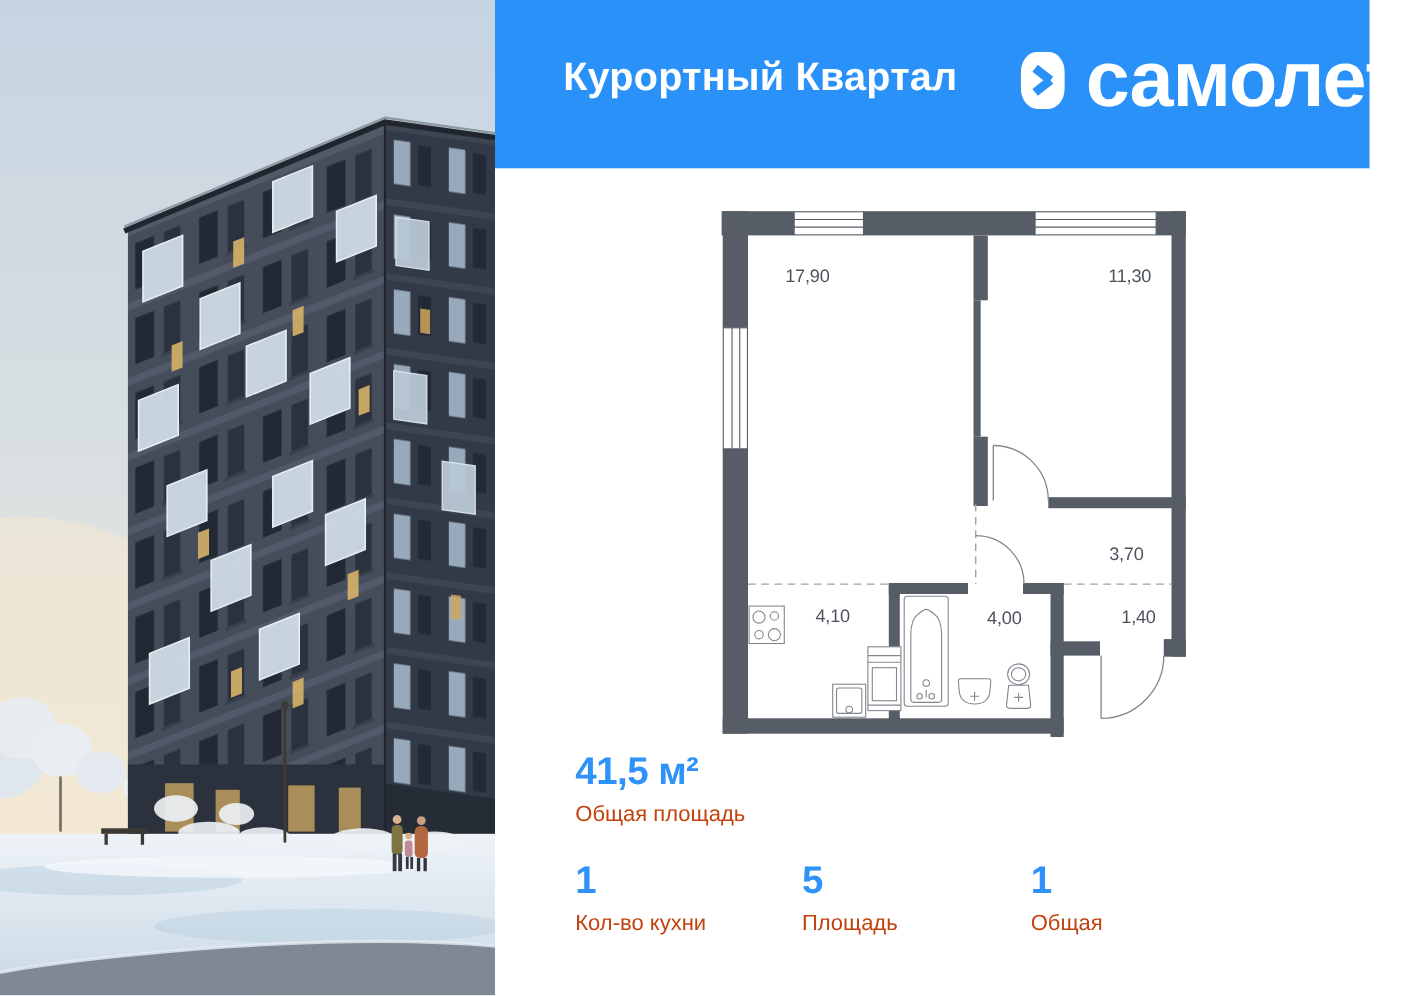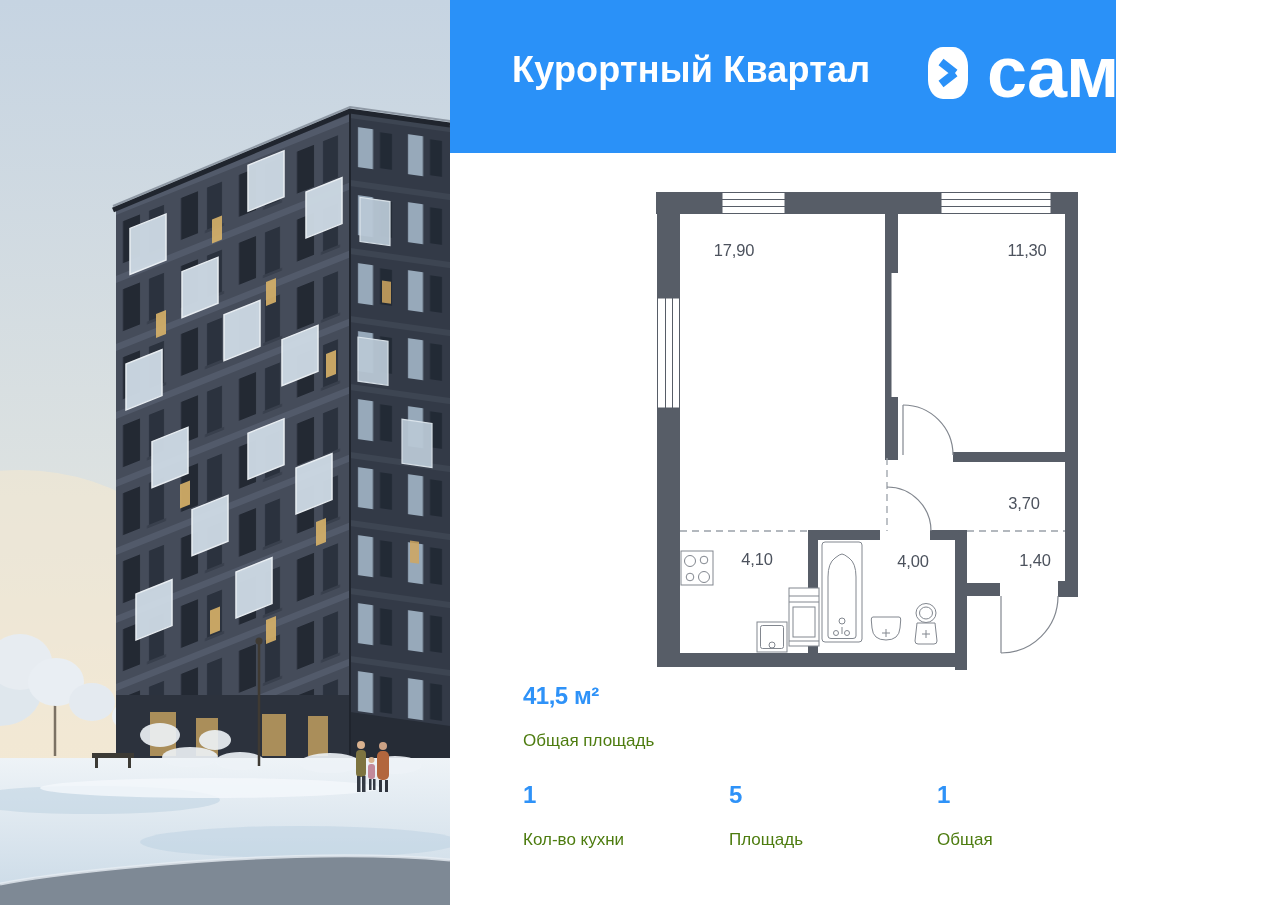--- a/index.html
+++ b/index.html
@@ -1,30 +1,30 @@
 <!DOCTYPE html>
 <html><head>
 <meta charset="utf-8">
 <style>
   html,body{margin:0;padding:0;background:#fff;}
   .stage{position:relative;width:1280px;height:905px;overflow:hidden;background:#fff;
          font-family:"Liberation Sans",sans-serif;}
   .photo{position:absolute;left:0;top:0;width:450px;height:905px;display:block;}
-  .header{position:absolute;left:450px;top:0;width:666px;height:153px;background:#2A91F8;}
+  .header{position:absolute;left:450px;top:0;width:795px;height:153px;background:#2A91F8;}
   .title{position:absolute;left:62px;top:52px;font-size:36px;font-weight:700;color:#fff;
          letter-spacing:.2px;white-space:nowrap;line-height:1;}
   .logo{position:absolute;left:478px;top:0;height:153px;}
   .logo-mark{position:absolute;left:0;top:47px;width:40px;height:52px;}
   .logo-text{position:absolute;left:59px;top:36px;font-size:72px;font-weight:700;color:#fff;
              letter-spacing:-1px;line-height:1;white-space:nowrap;}
   .plan{position:absolute;left:450px;top:160px;width:830px;height:515px;}
   .plan text{font-family:"Liberation Sans",sans-serif;font-size:16.5px;fill:#4C525D;letter-spacing:-.2px;}
   .stat{position:absolute;white-space:nowrap;}
-  .stat-value{font-size:24px;font-weight:700;color:#2E92F8;letter-spacing:-.5px;line-height:1;}
-  .stat-label{margin-top:24px;font-size:17px;color:#4d7c0f;line-height:1;}
+  .stat-value{font-size:35px;font-weight:700;color:#2E92F8;letter-spacing:-.5px;line-height:1;}
+  .stat-label{margin-top:11px;font-size:20px;color:#c2410c;line-height:1;}
 </style>
 </head>
 <body>
 
 <div class="stage">
 
   <svg class="photo" viewBox="0 0 450 905" aria-hidden="true">
     <defs>
       <linearGradient id="sky" x1="0" y1="0" x2="0" y2="1">
         <stop offset="0" stop-color="#c6d4e2"></stop>

